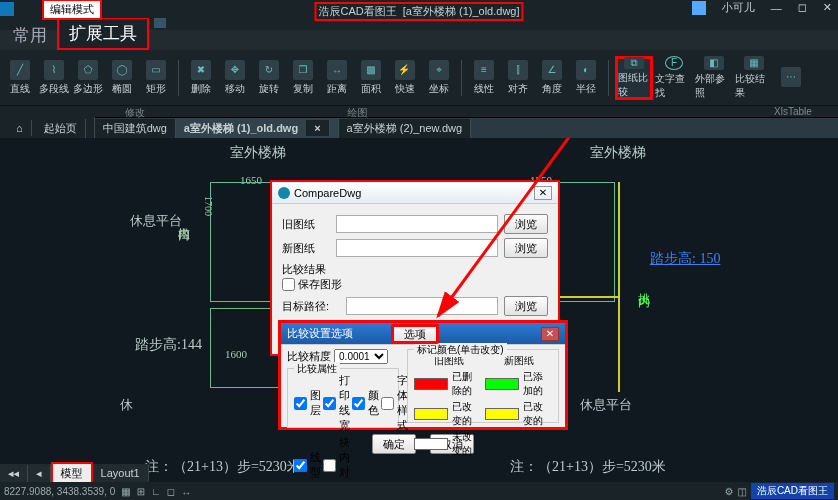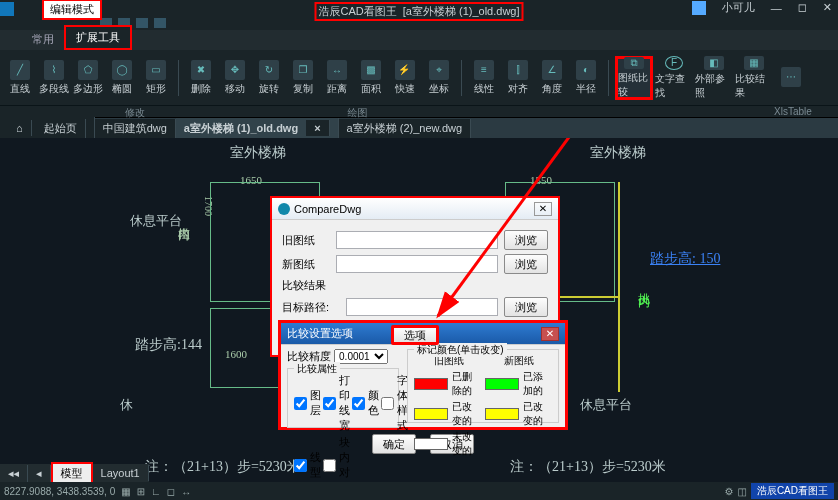--- a/index.html
+++ b/index.html
@@ -4,21 +4,21 @@
 <style>
 *{margin:0;padding:0;box-sizing:border-box;font-family:"Microsoft YaHei",Arial,sans-serif}
 body{width:838px;height:500px;background:#2b3a42;overflow:hidden;position:relative;color:#c8d0d4;font-size:11px}
 .title-bar{height:18px;background:#1a2428;display:flex;align-items:center;position:relative}
 .menu-label{background:#fff;color:#000;padding:1px 6px;font-size:11px;margin-left:42px;border:2px solid red}
 .topright{position:absolute;right:6px;top:0;display:flex;align-items:center;gap:16px;font-size:11px}
 .topright .avatar{width:14px;height:14px;background:#5af}
 .title-center{position:absolute;left:50%;transform:translateX(-50%);top:2px;font-size:11px;border:2px solid red;padding:0 2px;display:flex;gap:6px;align-items:center}
 .qat{position:absolute;top:2px;left:0;display:flex;gap:4px;align-items:center}
 .qat span{width:14px;height:14px;background:#3a4a52;display:inline-block}
-.tabs{height:20px;background:#222c30;display:flex;align-items:flex-end;padding-left:22px;font-size:11px;gap:0}
+.tabs{height:20px;background:#222c30;display:flex;align-items:flex-end;padding-left:3px;font-size:17px;gap:0}
 .tabs span{padding:3px 10px;color:#aab}
 .tabs .active{background:#1a2428;color:#fff;border:2px solid red}
 .ribbon{height:56px;background:#1a2428;display:flex;align-items:center;padding:2px 4px;border-bottom:1px solid #0a1418;position:relative}
 .ribbon-tools{display:flex;gap:2px;flex:1}
 .rbtn{display:flex;flex-direction:column;align-items:center;justify-content:center;width:32px;height:44px;color:#c8d0d4;font-size:10px;gap:2px}
 .rbtn.wide{width:38px}
 .rbtn .ico{width:20px;height:20px;background:#2f4048;border-radius:2px;display:flex;align-items:center;justify-content:center;color:#6bb}
 .rbtn.hl{border:3px solid red;background:#243038}
 .doctabs{height:20px;background:#2b3a42;display:flex;align-items:center;font-size:11px;gap:0}
 .doctabs span{padding:2px 8px;background:#1a2428;border-right:1px solid #3a4a52;display:flex;align-items:center;gap:4px}
@@ -28,21 +28,21 @@
 .drawing.lbl{color:#bcc;font-size:14px}
 .grid{position:absolute;border:1px solid #6b8}
 .yellow-line{position:absolute;background:#cc3}
 .status{position:absolute;bottom:0;left:0;right:0;height:18px;background:#1a2428;display:flex;align-items:center;font-size:10px;color:#9aa;justify-content:space-between;padding:0 4px}
 .status .left{display:flex;gap:6px}
 .status .right{display:flex;gap:4px;align-items:center}
 .layouttabs{position:absolute;bottom:18px;left:0;height:18px;background:#222c30;display:flex;align-items:center;font-size:11px}
 .layouttabs span{padding:2px 8px;border-right:1px solid #3a4a52}
 .layouttabs .cur{background:#eee;color:#000;border:2px solid red}
 .dlg{position:absolute;background:#f0f0f0;border:1px solid #888;color:#000;font-size:12px}
-.dlg1{left:270px;top:196px;width:290px;border:2px solid red}
+.dlg1{left:270px;top:180px;width:290px;border:2px solid red}
 .dlg-title{background:linear-gradient(#fff,#e4ecf4);height:22px;display:flex;align-items:center;padding:0 6px;font-size:11px;border-bottom:1px solid #ccc;gap:4px}
 .dlg-title .x{margin-left:auto;width:18px;height:14px;border:1px solid #999;text-align:center;line-height:12px;font-size:10px}
 .dlg-body{padding:6px 10px}
 .row{display:flex;align-items:center;gap:6px;margin:4px 0}
 .row label{width:48px;font-size:11px}
 .row input[type=text]{flex:1;height:18px;border:1px solid #abadb3;font-size:11px;padding:0 2px}
 .btn{height:20px;padding:0 10px;border:1px solid #8a8a8a;background:linear-gradient(#fdfdfd,#e3e3e3);font-size:11px;border-radius:2px}
 .btnrow{display:flex;justify-content:center;gap:14px;margin:8px 0 4px}
 .btn.hl{border:3px solid red;position:relative;z-index:5}
 .dlg2{left:278px;top:320px;width:290px;height:110px;border:3px solid red}
@@ -249,20 +249,24 @@
         <label>旧图纸</label>
         <input type="text" style="">
         <button class="btn">浏览</button>
       </div>
     <div class="row">
         <label>新图纸</label>
         <input type="text" style="">
         <button class="btn">浏览</button>
       </div>
     <div style="font-size:11px;">比较结果</div>
+    <label class="chk">
+        <input type="checkbox" style="">
+        <span>保存图形</span>
+      </label>
     <div class="row">
         <label style="width:58px">目标路径:</label>
         <input type="text" style="">
         <button class="btn">浏览</button>
       </div>
     <div class="btnrow">
       <button class="btn">比较</button>
       <button class="btn hl">选项</button>
       <button class="btn">取消</button>
     </div>

